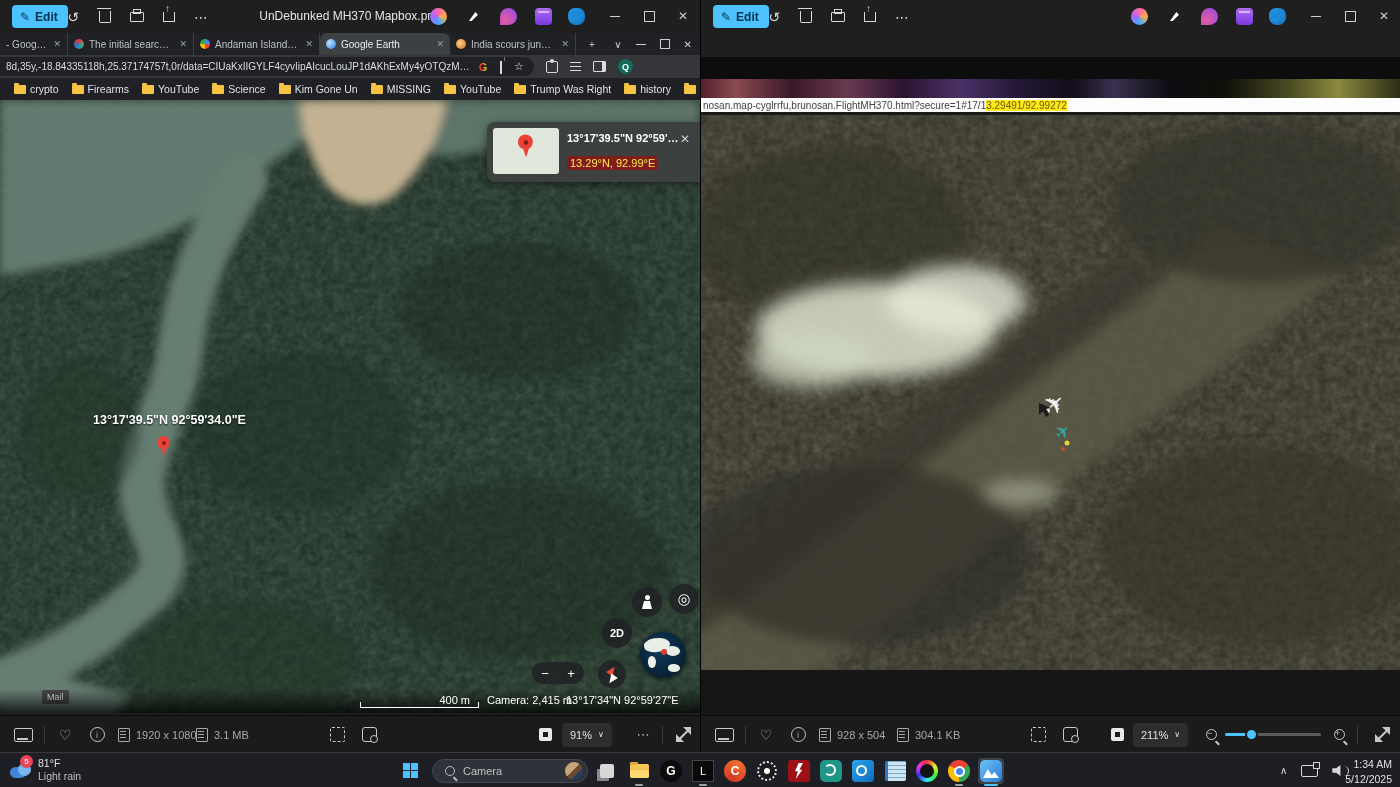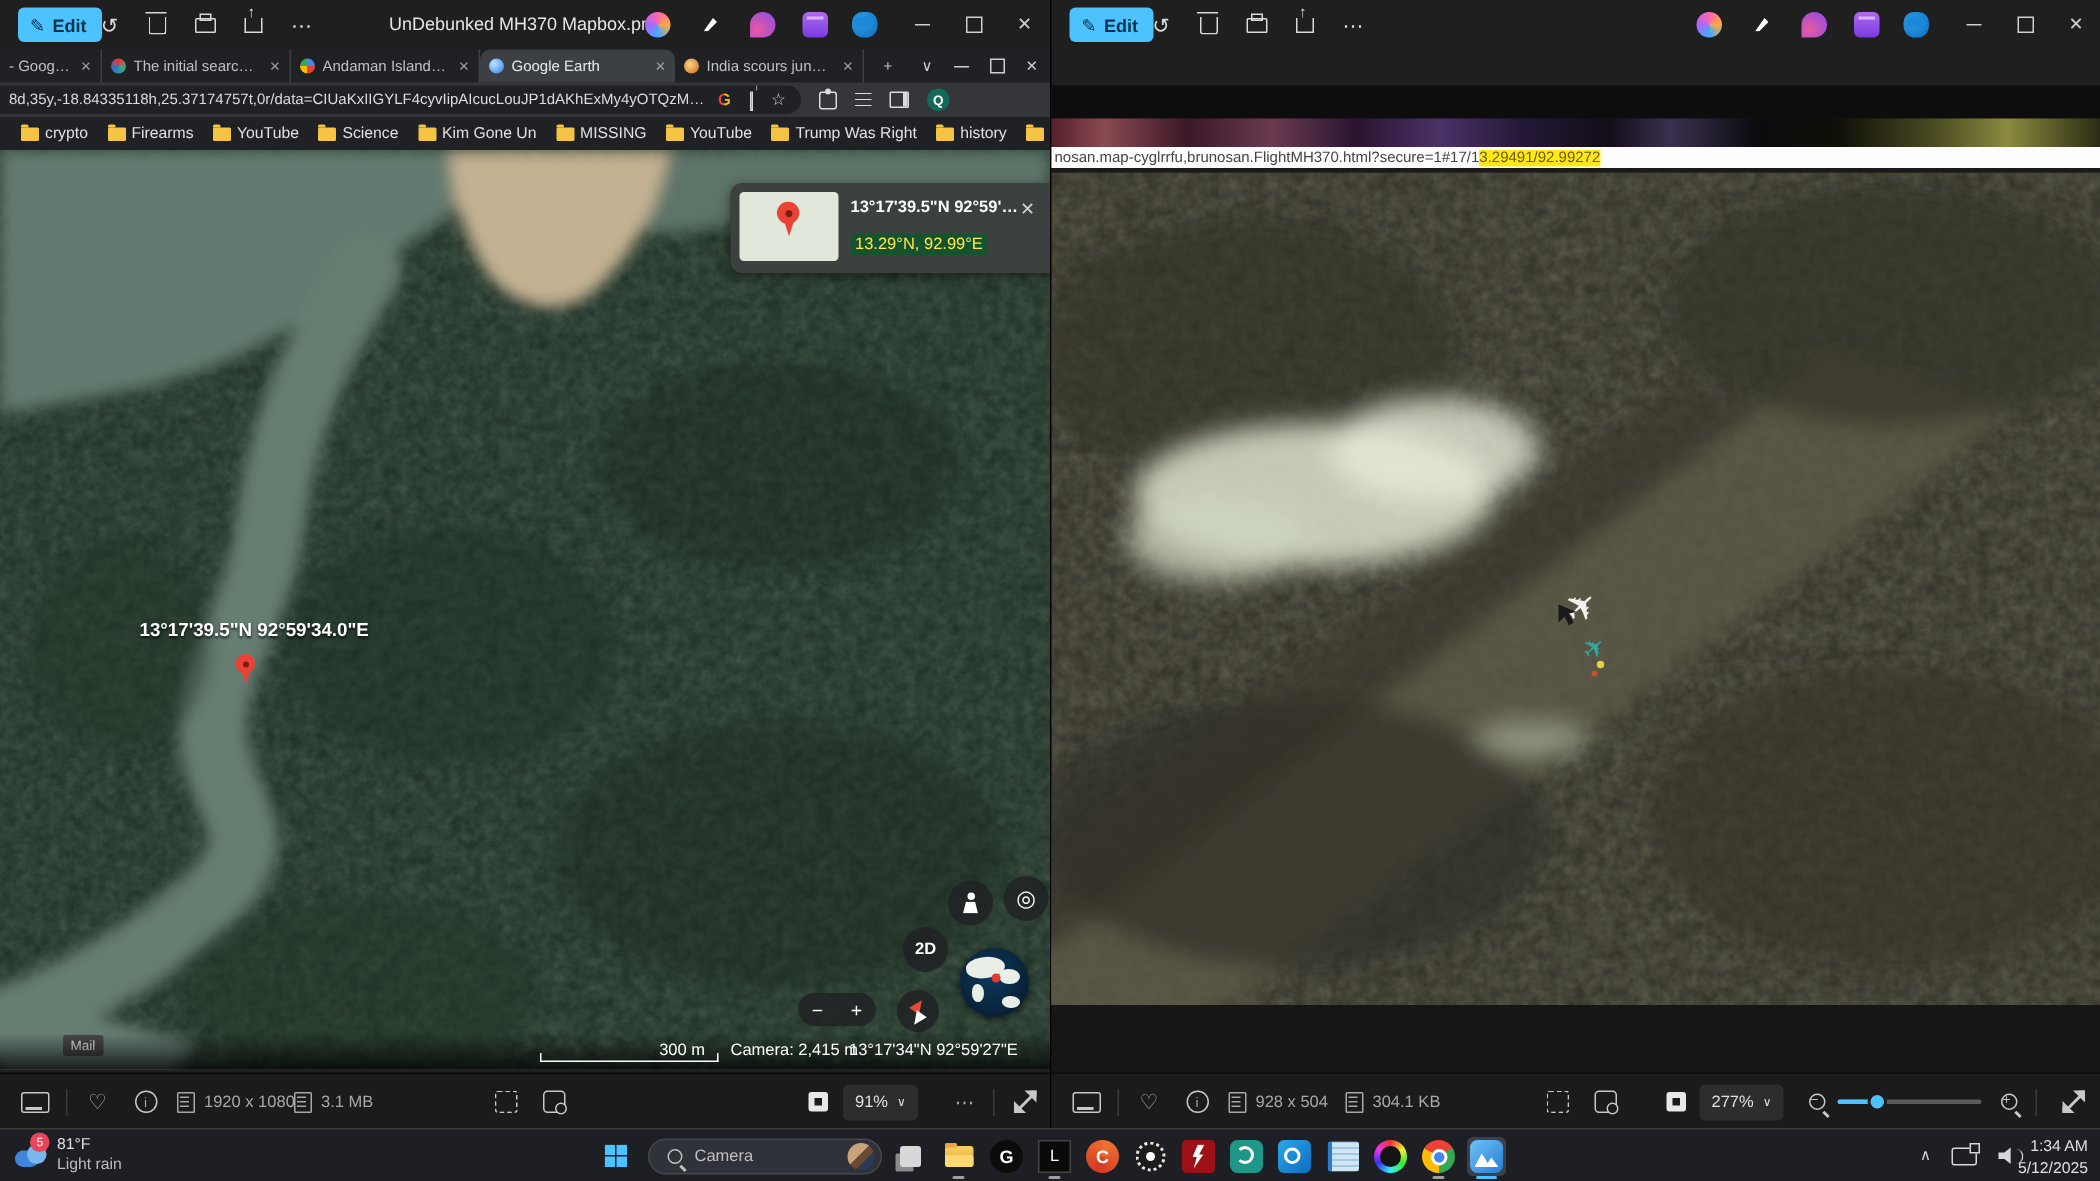--- a/index.html
+++ b/index.html
@@ -59,21 +59,21 @@
   .maplabel{position:absolute;left:93px;top:313px;color:#fff;font-size:12.5px;font-weight:bold;text-shadow:0 1px 2px rgba(0,0,0,.8);}
   .pin{position:absolute;width:14px;height:21px;}
   .pin .ph{position:absolute;left:0;top:0;width:13px;height:13px;border-radius:50%;background:#ea4335;}
   .pin .ph:after{content:"";position:absolute;left:4.5px;top:4.5px;width:4px;height:4px;border-radius:50%;background:#7d1d12;}
   .pin .pt{position:absolute;left:3.5px;top:11px;width:0;height:0;border-left:3px solid transparent;border-right:3px solid transparent;border-top:9px solid #ea4335;}
   .ecard{position:absolute;left:487px;top:22px;width:213px;height:60px;background:#3c4140;border-radius:8px 0 0 8px;
          box-shadow:0 2px 8px rgba(0,0,0,.5);display:flex;align-items:flex-start;padding:6px;box-sizing:border-box;gap:8px;}
   .ethumb{width:66px;height:46px;background:#dfe8da;border-radius:3px;position:relative;flex:0 0 auto;}
   .ethumb .pin{left:26px;top:8px;transform:scale(1.15);}
   .ecardtitle{color:#fff;font-size:11px;font-weight:bold;margin-top:4px;white-space:nowrap;}
-  .ecardcoords{display:inline-block;margin-top:12px;background:#14532d;color:#ffe94e;font-size:11px;padding:1px 3px;border-radius:2px;}
+  .ecardcoords{display:inline-block;margin-top:12px;background:#7f1d1d;color:#ffe94e;font-size:11px;padding:1px 3px;border-radius:2px;}
   .ecardx{position:absolute;right:10px;top:10px;color:#cfcfcf;font-size:12px;}
   .ctl{position:absolute;border-radius:50%;background:rgba(32,33,36,.82);display:flex;align-items:center;justify-content:center;color:#fff;}
   .pegman{width:10px;height:14px;position:relative;}
   .pegman:before{content:"";position:absolute;left:2.5px;top:0;width:5px;height:5px;border-radius:50%;background:#fff;}
   .pegman:after{content:"";position:absolute;left:0;top:6px;width:10px;height:8px;background:#fff;border-radius:2px 2px 0 0;
                 clip-path:polygon(20% 0,80% 0,100% 100%,0 100%);}
   .compassN{position:absolute;width:0;height:0;border-left:4px solid transparent;border-right:4px solid transparent;}
   .zoompill{position:absolute;left:532px;top:562px;width:52px;height:22px;background:rgba(32,33,36,.82);border-radius:11px;
             display:flex;align-items:center;justify-content:space-around;color:#fff;font-size:13px;}
   .globe{position:absolute;left:640px;top:532px;width:46px;height:46px;border-radius:50%;overflow:hidden;
@@ -400,21 +400,21 @@
         <span class="land" style="left:4px;top:6px;width:26px;height:14px;transform:rotate(-8deg);"></span>
         <span class="land" style="left:26px;top:14px;width:14px;height:10px;"></span>
         <span class="land" style="left:28px;top:32px;width:12px;height:8px;"></span>
         <span class="land" style="left:8px;top:24px;width:8px;height:12px;"></span>
         <span class="dot" style="left:21px;top:17px;"></span>
       </div>
       <div class="tooltip">Mail</div>
 
       <div class="ebar">
         <span class="scaleline"></span>
-        <span class="abs" style="left:395px;bottom:7px;width:75px;text-align:right;">300 m</span>
+        <span class="abs" style="left:395px;bottom:7px;width:75px;text-align:right;">400 m</span>
         <span class="abs" style="left:487px;bottom:7px;">Camera: 2,415 m</span>
         <span class="abs" style="left:566px;bottom:7px;">13°17'34"N 92°59'27"E</span>
         <span class="abs" style="left:708px;bottom:7px;">2 m</span>
       </div>
     </div>
 
     <div class="ptool">
       <div class="it" style="left:8px;width:30px;">
           <span class="i-film"></span>
         </div>
@@ -575,21 +575,21 @@
           <span class="i-crop"></span>
         </div>
       <div class="it" style="left:356px;width:26px;">
           <span class="i-vsearch"></span>
         </div>
       <div class="it" style="left:403px;width:26px;">
           <span class="i-fit"></span>
         </div>
       <div class="it" style="left:432px;">
           <span class="zoomdd">
-            <span>277%</span>
+            <span>211%</span>
             <span style="font-size:8px;">∨</span>
           </span>
         </div>
       <div class="it" style="left:498px;width:24px;">
           <span class="i-mag">
             <span>−</span>
           </span>
         </div>
       <div class="it" style="left:522px;width:100px;">
         <span class="slider">

